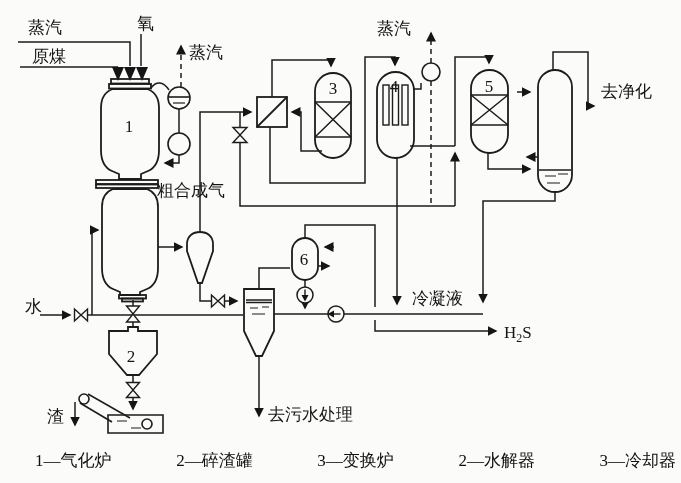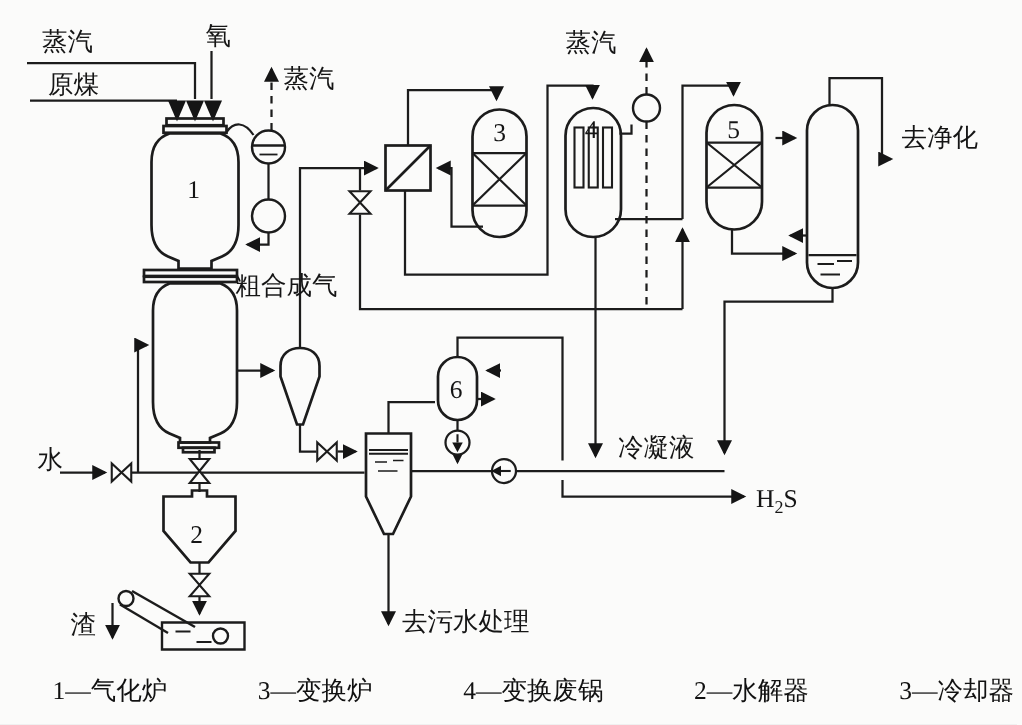--- a/index.html
+++ b/index.html
@@ -238,18 +238,18 @@
     <text class="lbl" x="47" y="422">渣</text>
     <text class="lbl" x="412" y="304">冷凝液</text>
     <text class="lbl" x="601" y="97">去净化</text>
     <text class="lbl" x="268" y="420">去污水处理</text>
     <text class="lbl" x="504" y="338"><tspan>H</tspan><tspan dy="4" font-size="12">2</tspan><tspan dy="-4">S</tspan></text>
   </g>
 </svg>
 
 <div class="legend">
   <span>1—气化炉</span>
+  <span>2—碎渣罐</span>
   <span>3—变换炉</span>
-  <span>4—变换废锅</span>
   <span>2—水解器</span>
   <span>3—冷却器</span>
 </div>
 </div>
 
 </body></html>

